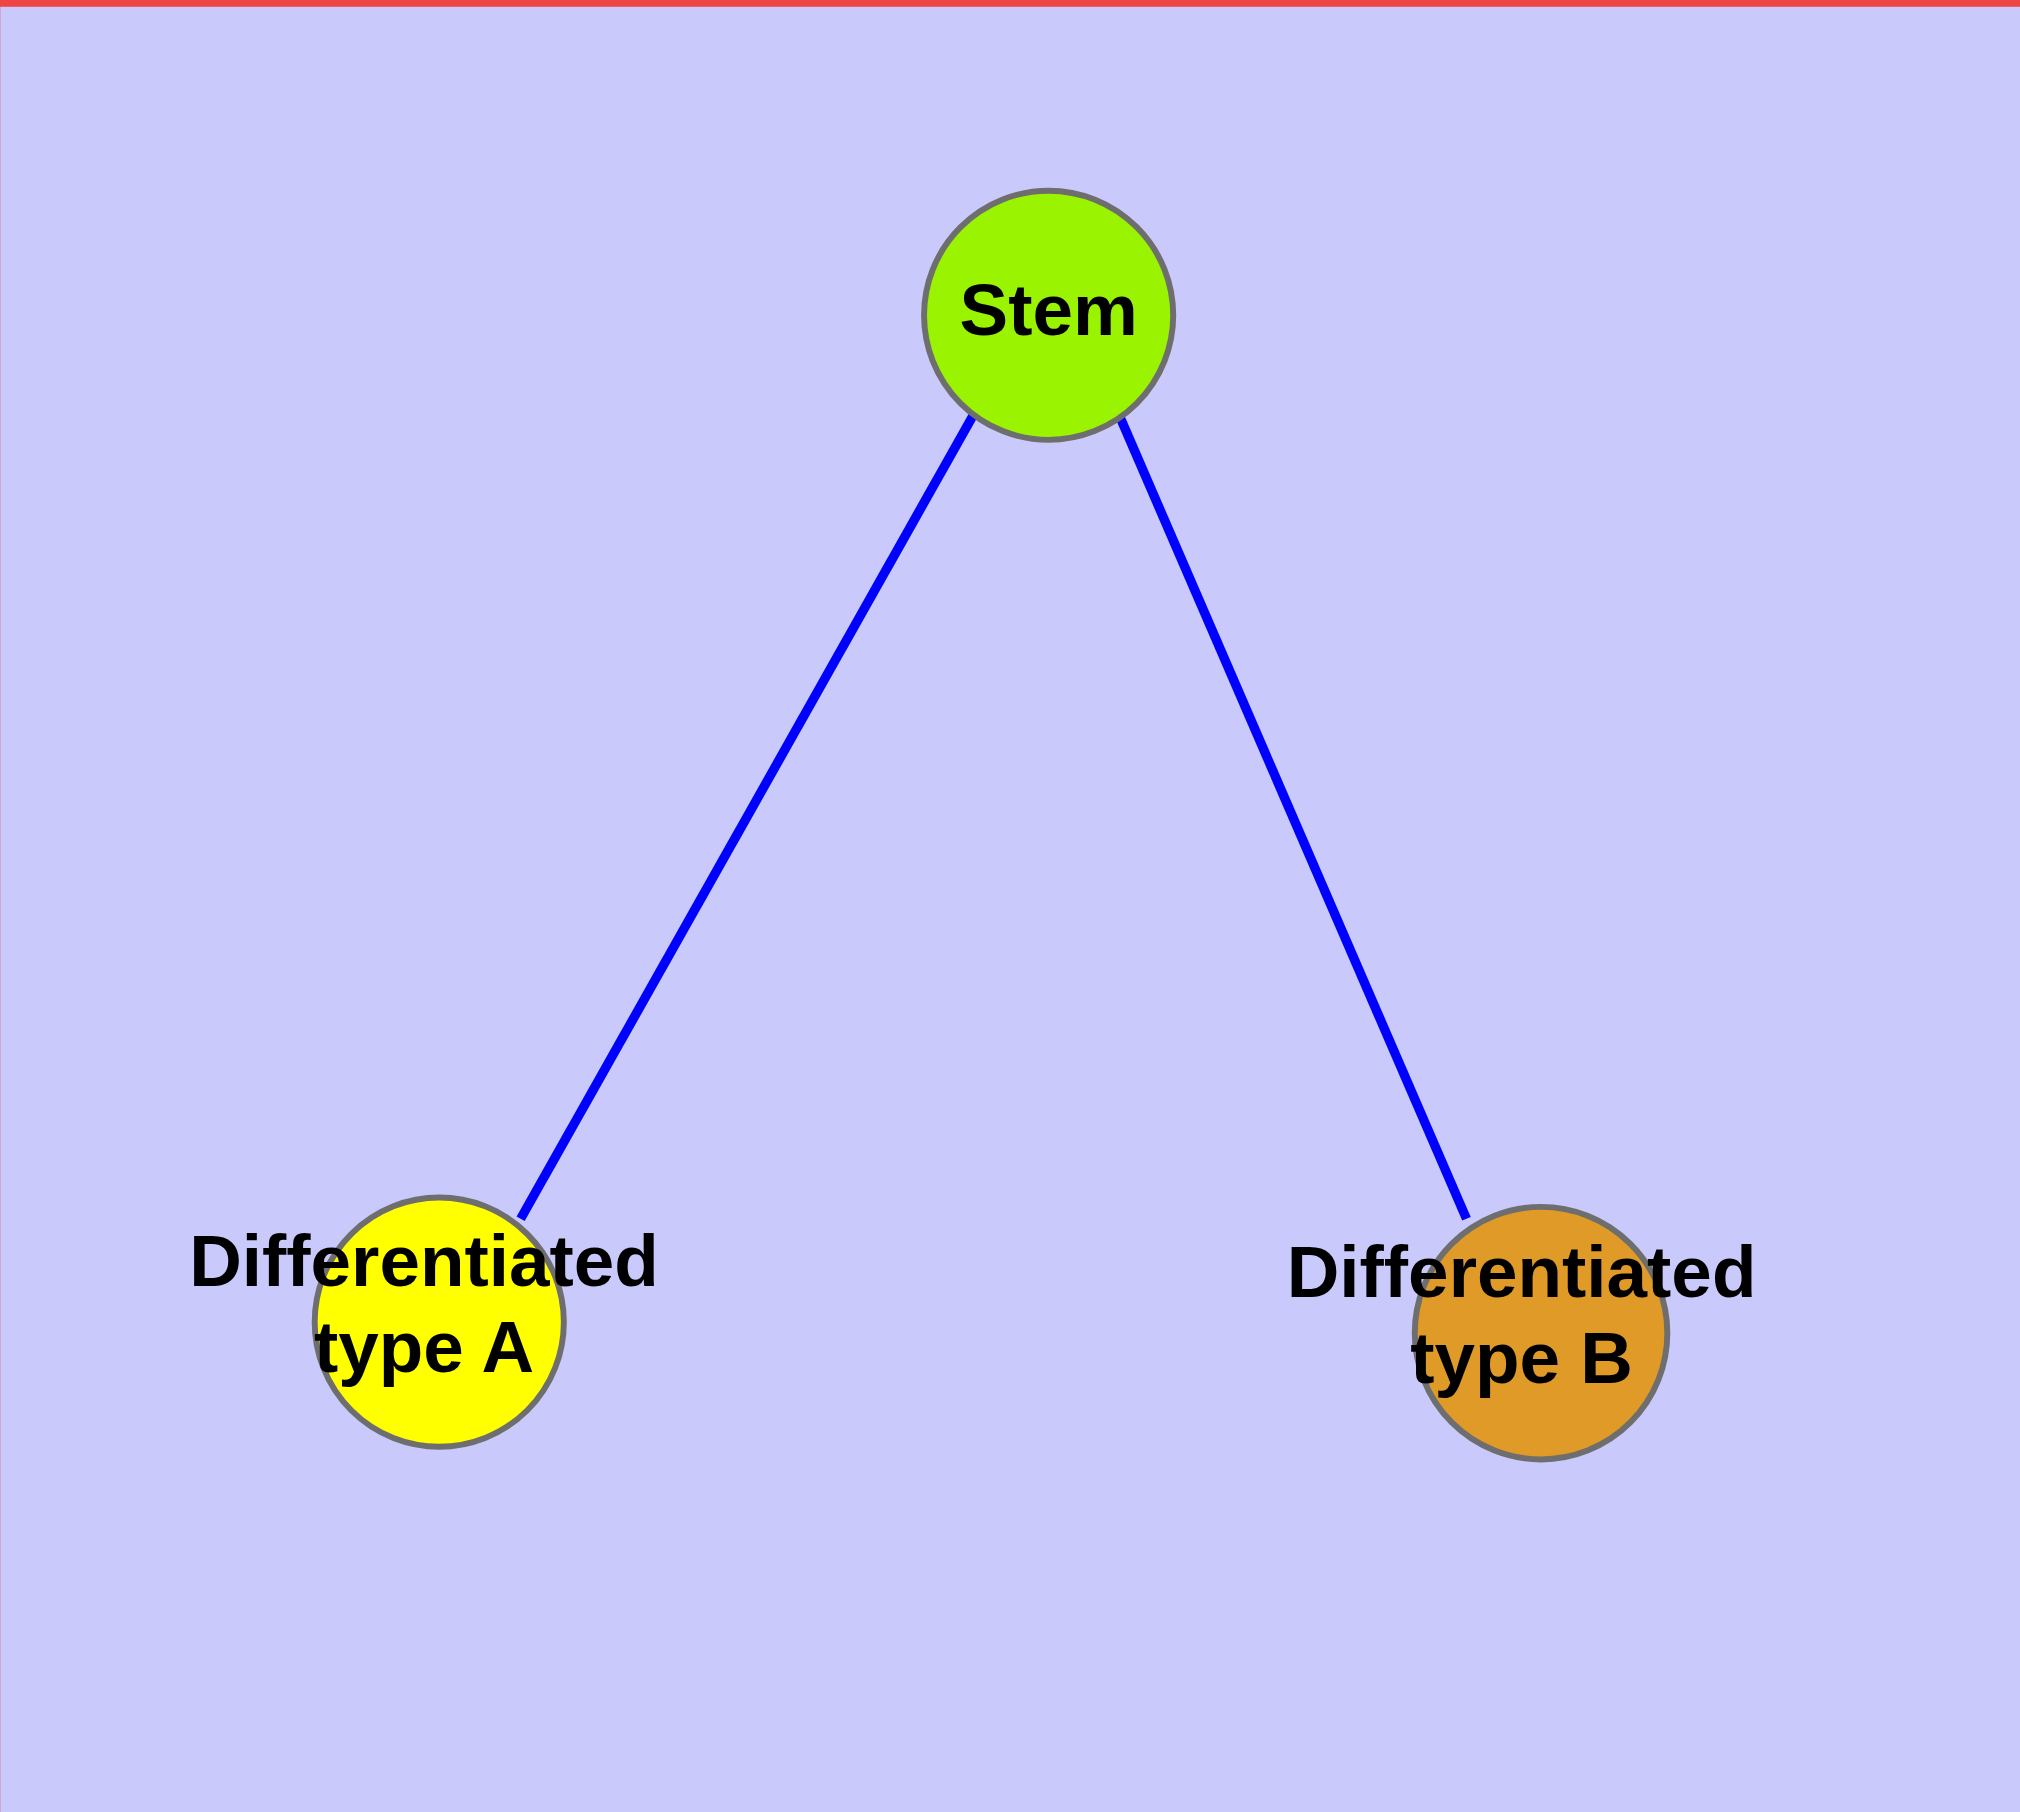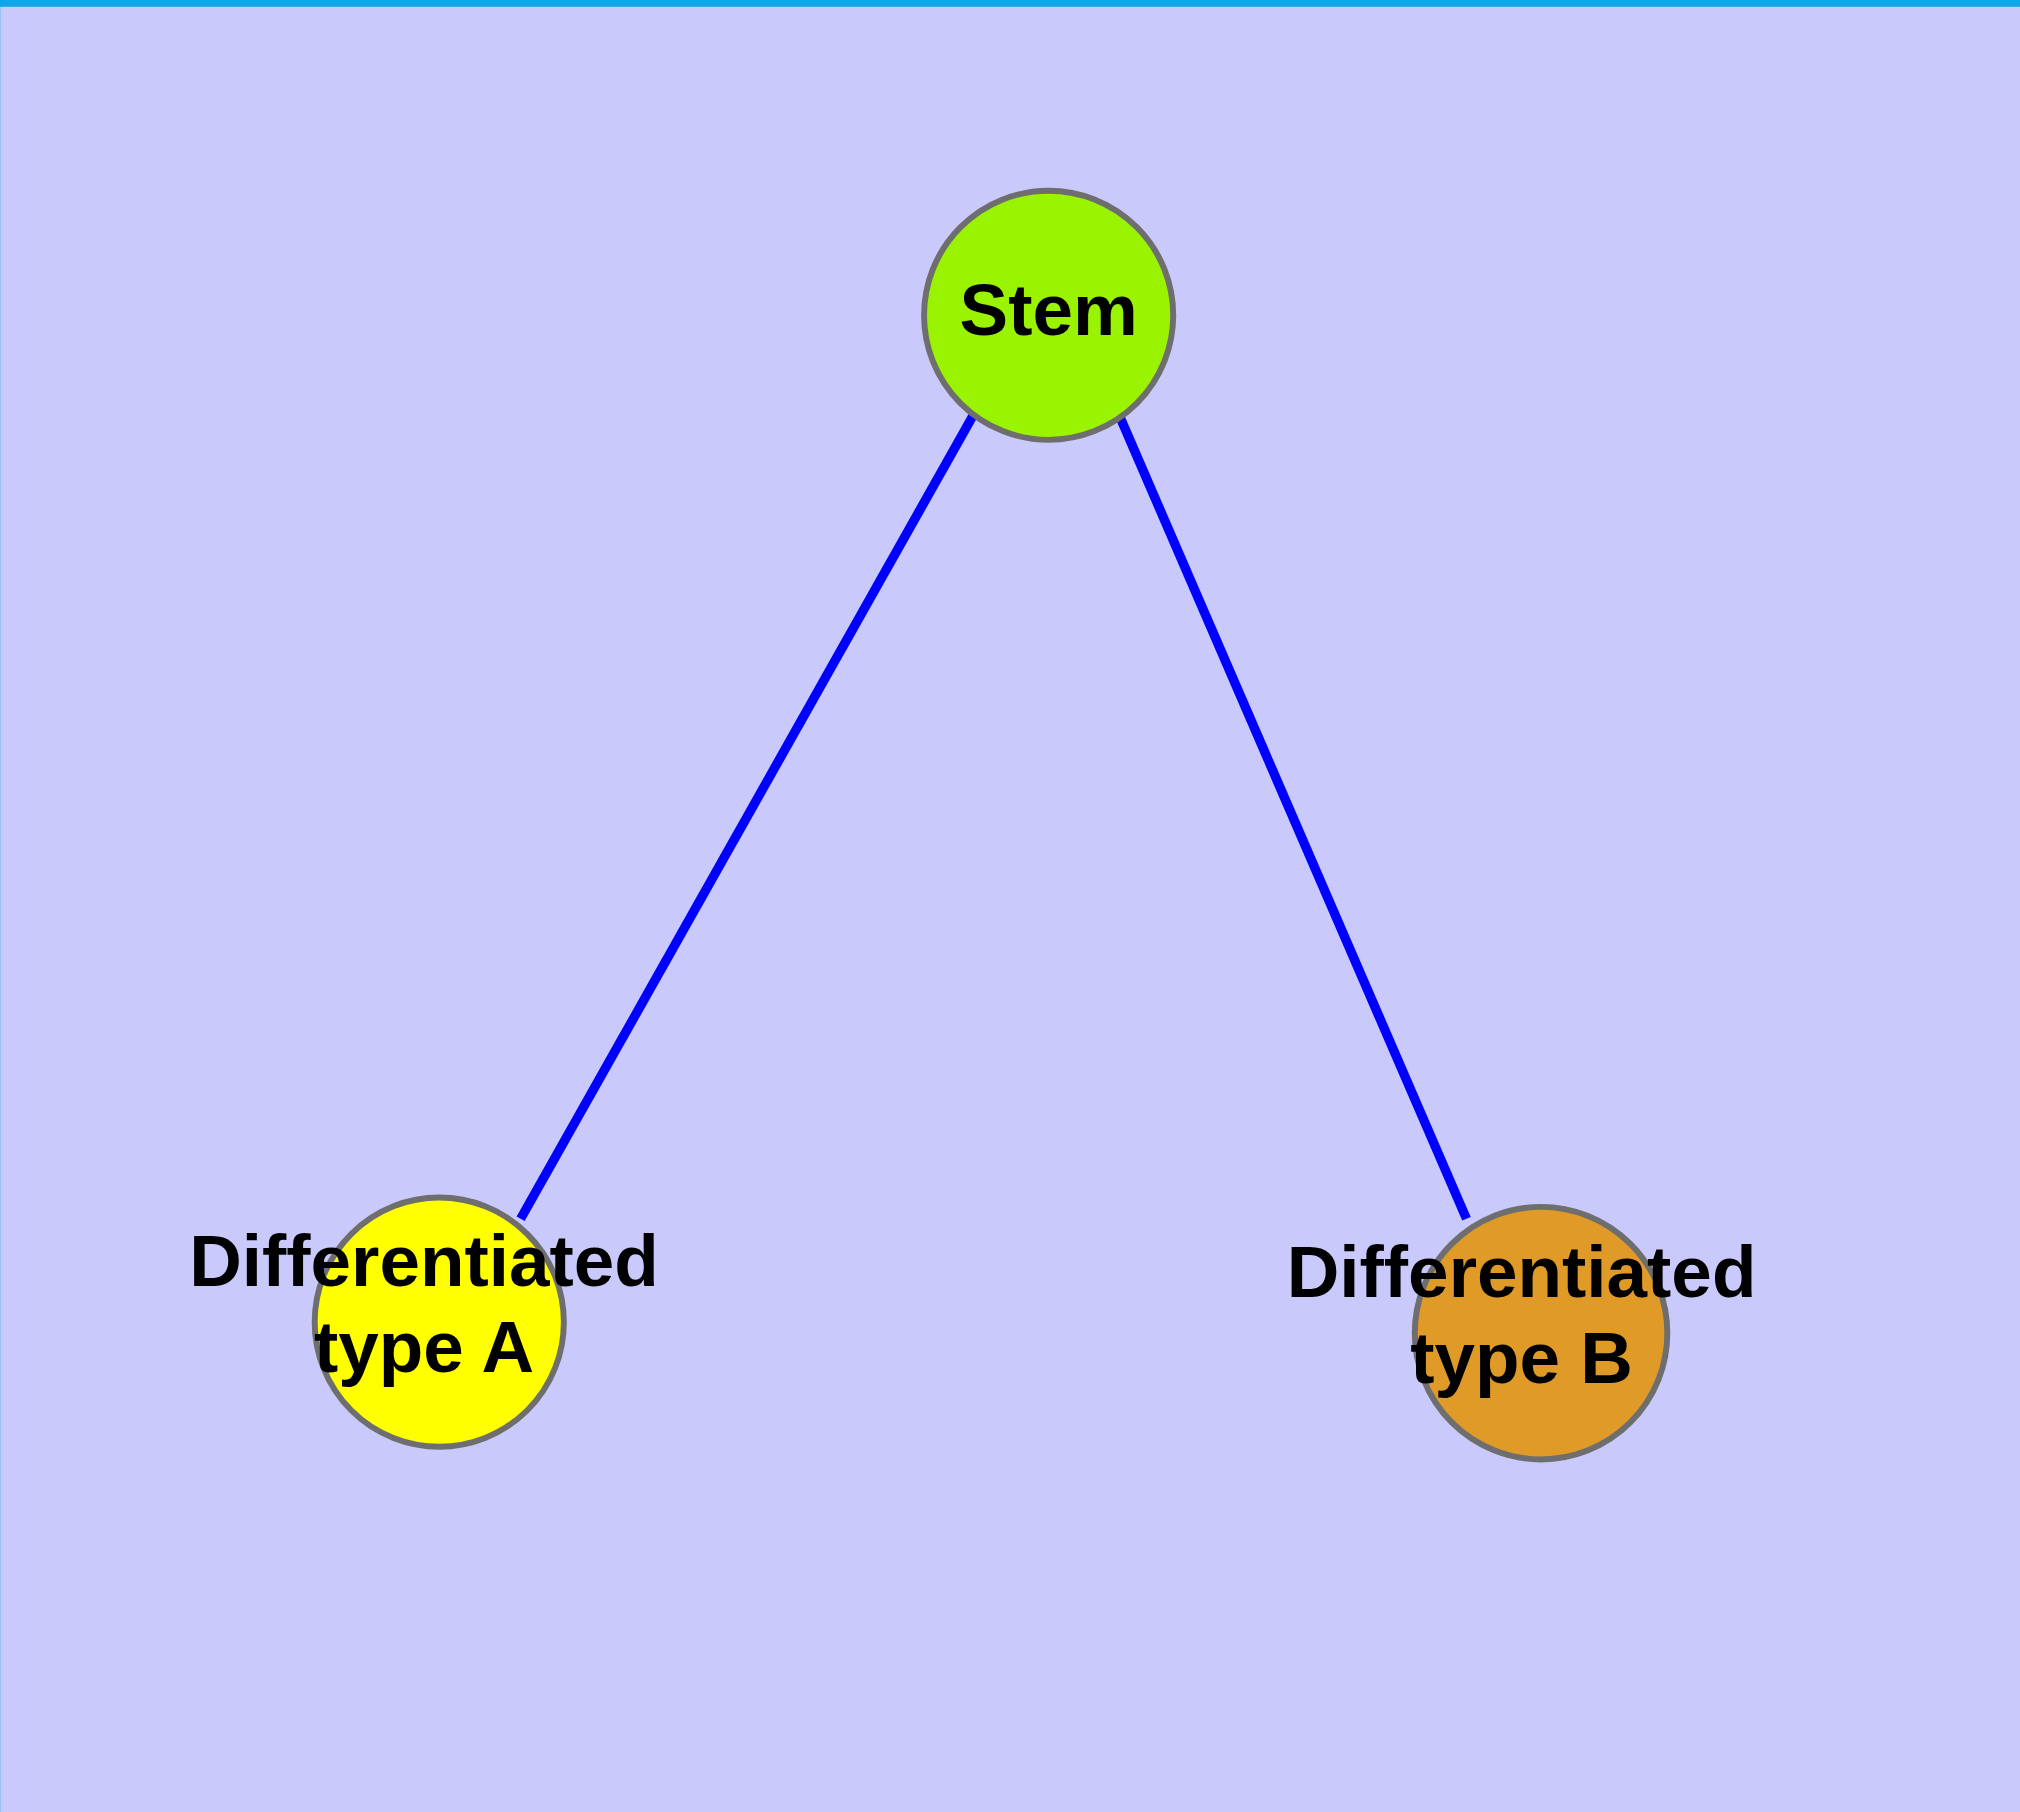--- a/index.html
+++ b/index.html
@@ -30,21 +30,21 @@
     font-family: "Liberation Sans", sans-serif;
     font-weight: bold;
     fill: #000000;
     text-anchor: middle;
     dominant-baseline: middle;
   }
 </style>
 </head>
 <body style="background: rgb(255, 255, 255);">
 
-<div id="canvas" style="width: 2021px; height: 1812px; background: #0ea5e9;">
+<div id="canvas" style="width: 2021px; height: 1812px; background: #ef4444;">
   <svg id="graph-svg" viewBox="0 0 2384 2138" xmlns="http://www.w3.org/2000/svg">
 
     <rect id="bg-rect" x="0" y="8" width="2384" height="2130" fill="#C9CAFB"></rect>
 
     <g id="edges-group">
       <line id="edge-0" x1="1148" y1="490" x2="614" y2="1438" stroke="#0000FF" stroke-width="11" stroke-linecap="butt"></line>
       <line id="edge-1" x1="1322" y1="494" x2="1730" y2="1438" stroke="#0000FF" stroke-width="11" stroke-linecap="butt"></line>
     </g>
 
     <g id="nodes-group">

